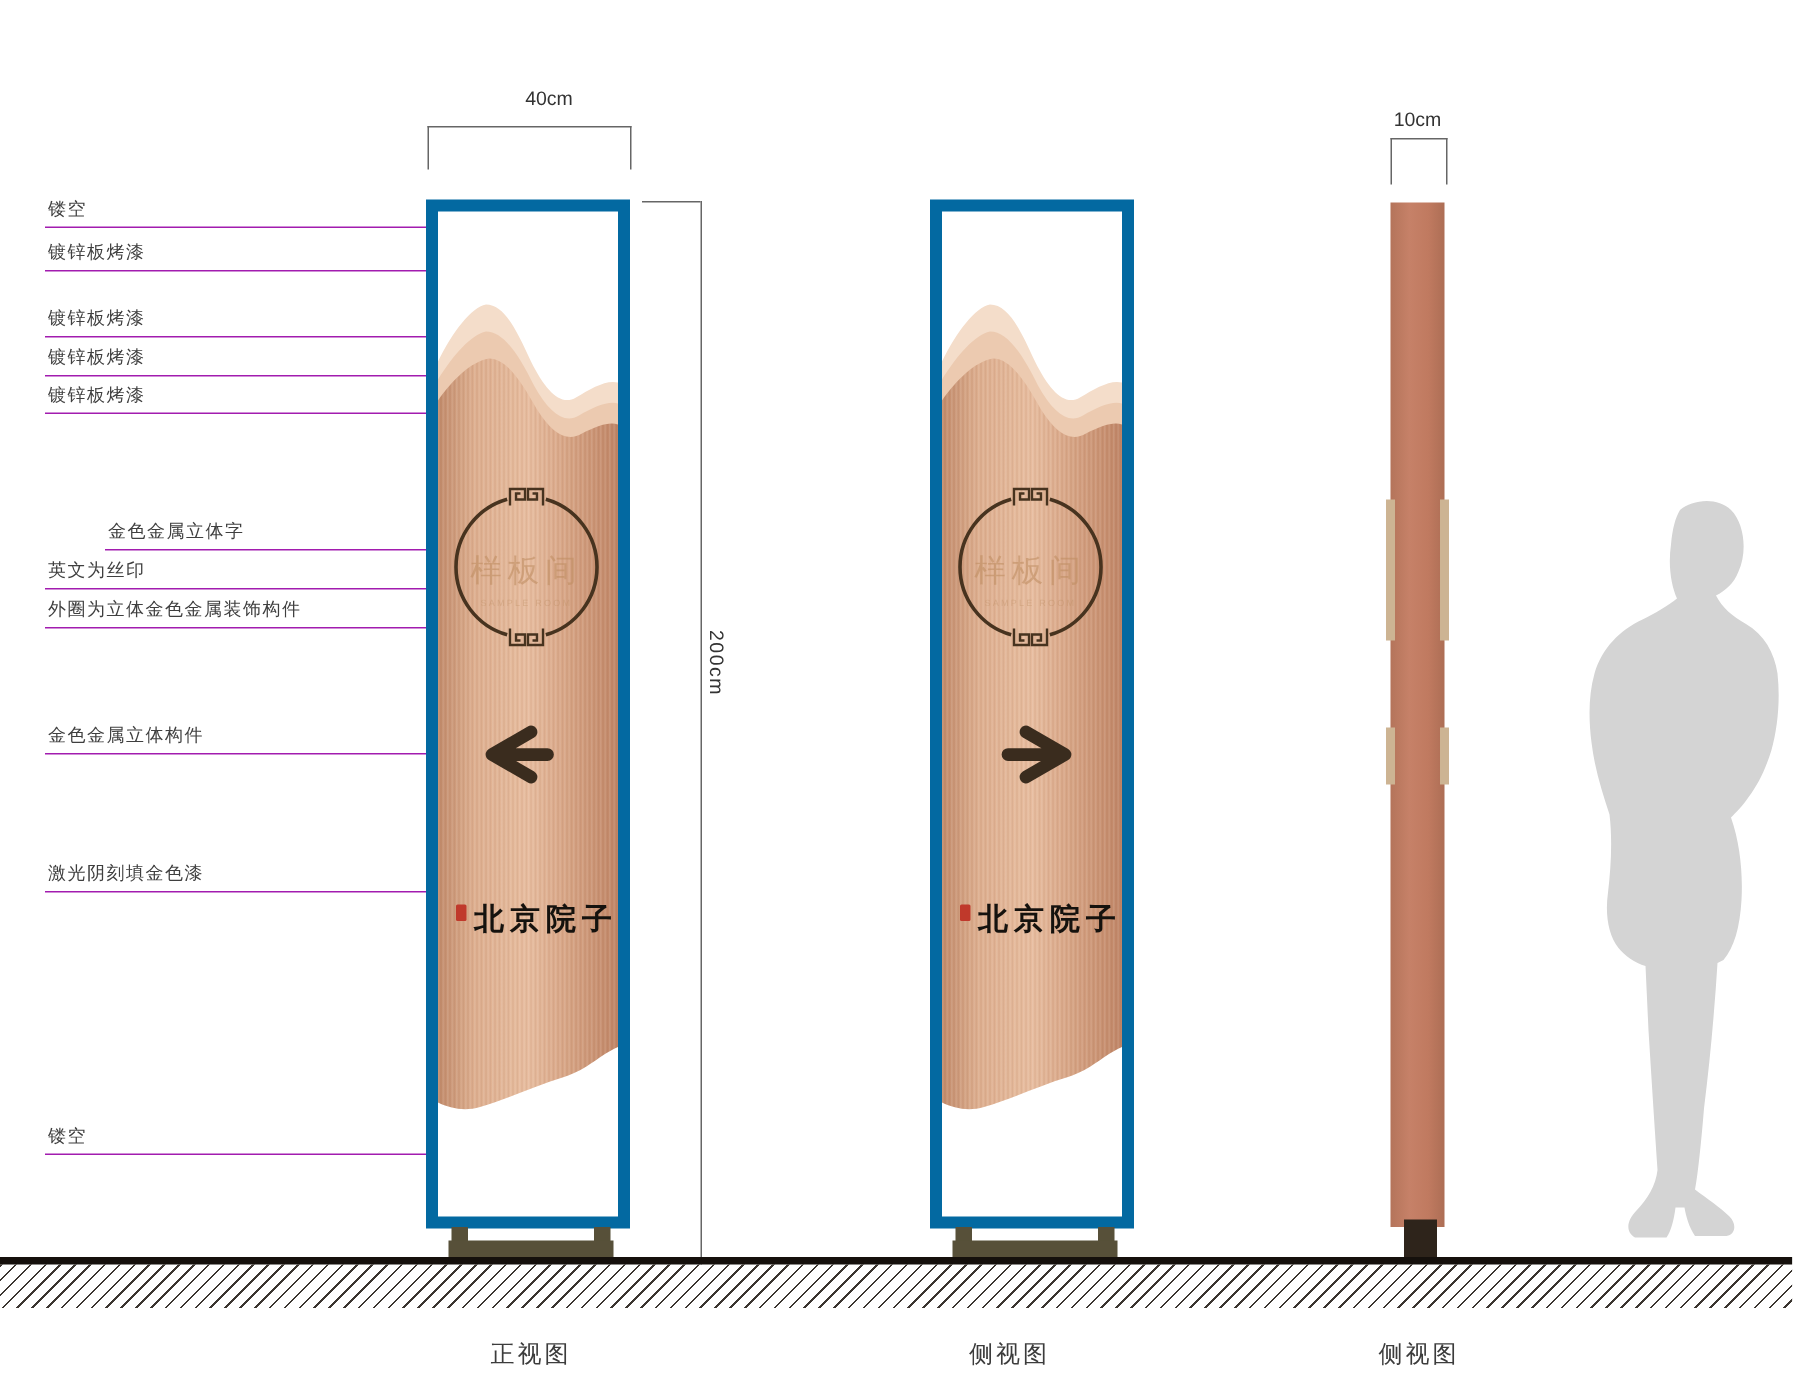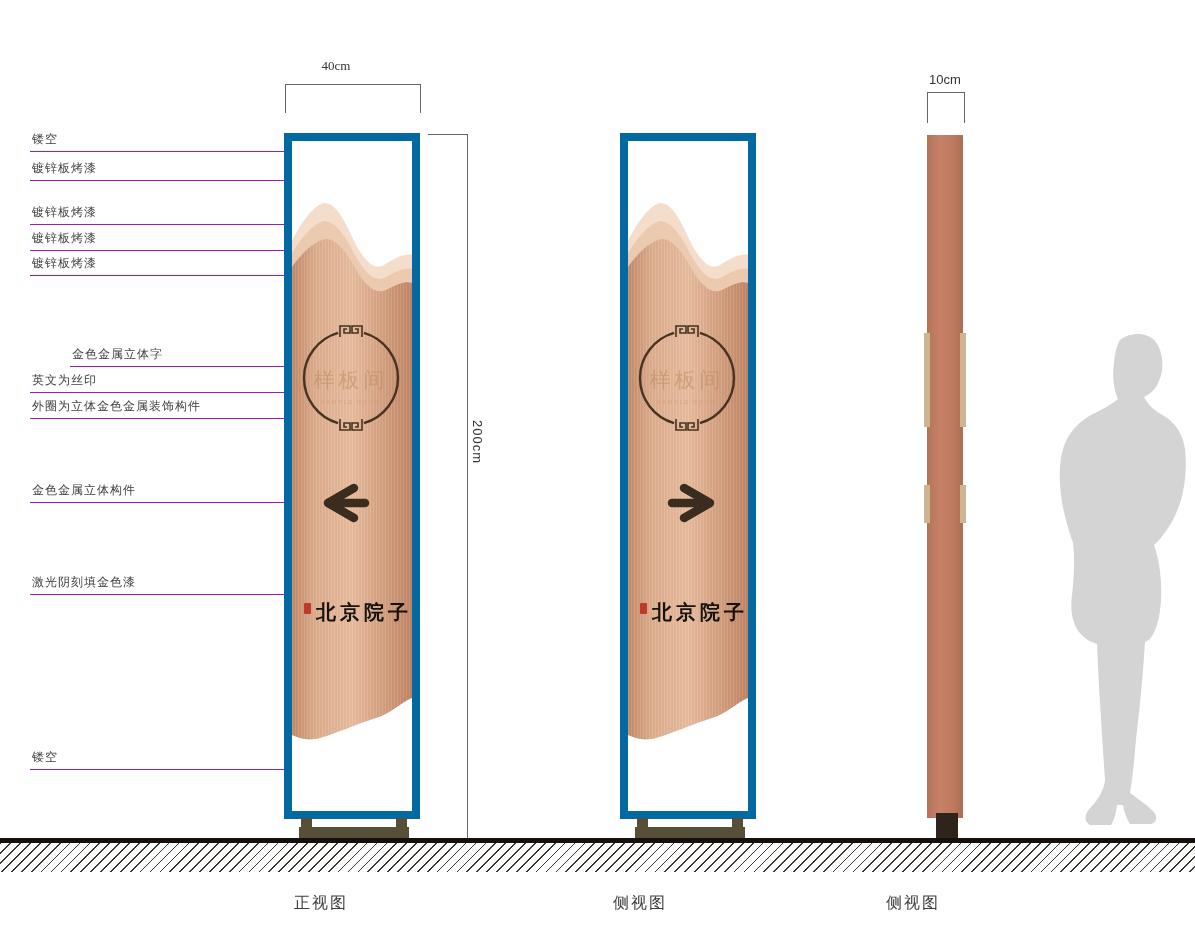--- a/index.html
+++ b/index.html
@@ -24,21 +24,21 @@
   .strip{position:absolute;width:6px;background:#cdb493;}
   .base3{position:absolute;background:#2e241b;}
   
   .base-bar{position:absolute;height:11px;background:#575039;}
   .base-leg{position:absolute;width:11px;height:10px;background:#575039;}
   
   .ground-line{position:absolute;left:0;top:838px;width:1195px;height:5px;background:#15100c;}
   .ground-hatch{position:absolute;left:0;top:843px;width:1195px;height:29px;
     background:repeating-linear-gradient(135deg,rgba(25,18,12,.85) 0px,rgba(25,18,12,.85) 1.2px,transparent 1.2px,transparent 7px);}
   
-  .cap{position:absolute;width:120px;font-size:16px;color:#3c3c3c;letter-spacing:2px;}
+  .cap{position:absolute;width:120px;text-align:center;font-size:16px;color:#3c3c3c;letter-spacing:2px;}
   .sil{position:absolute;left:1035px;top:332px;}
 </style>
 </head>
 <body>
 
 <div class="canvas">
 
   <div class="callout" style="left:30px;top:130px;width:277px;">
       <span>镂空</span>
     </div>
@@ -66,21 +66,21 @@
   <div class="callout" style="left:30px;top:397px;width:288px;">
       <span>外圈为立体金色金属装饰构件</span>
     </div>
   <div class="callout" style="left:30px;top:573px;width:300px;">
       <span>激光阴刻填金色漆</span>
     </div>
   <div class="callout" style="left:30px;top:748px;width:273px;">
       <span>镂空</span>
     </div>
 
-  <div class="dim-text" style="left:269px;top:58px;width:134px;font-family:Liberation Serif, serif;">40cm</div>
+  <div class="dim-text" style="left:299px;top:58px;width:134px;">40cm</div>
   <div class="dim-bracket" style="left:285px;top:84px;width:134px;height:28px;"></div>
 
   <div class="hline" style="left:428px;top:134px;width:39px;"></div>
   <div class="vline" style="left:467px;top:134px;height:709px;"></div>
   <div class="vdim-text" style="left:470px;top:420px;">200cm</div>
 
   <div class="dim-text" style="left:910px;top:60px;width:70px;margin-top:12px;">10cm</div>
   <div class="dim-bracket" style="left:927px;top:92px;width:36px;height:30px;"></div>
 
   <div class="frame" style="left:284px;top:133px;">

